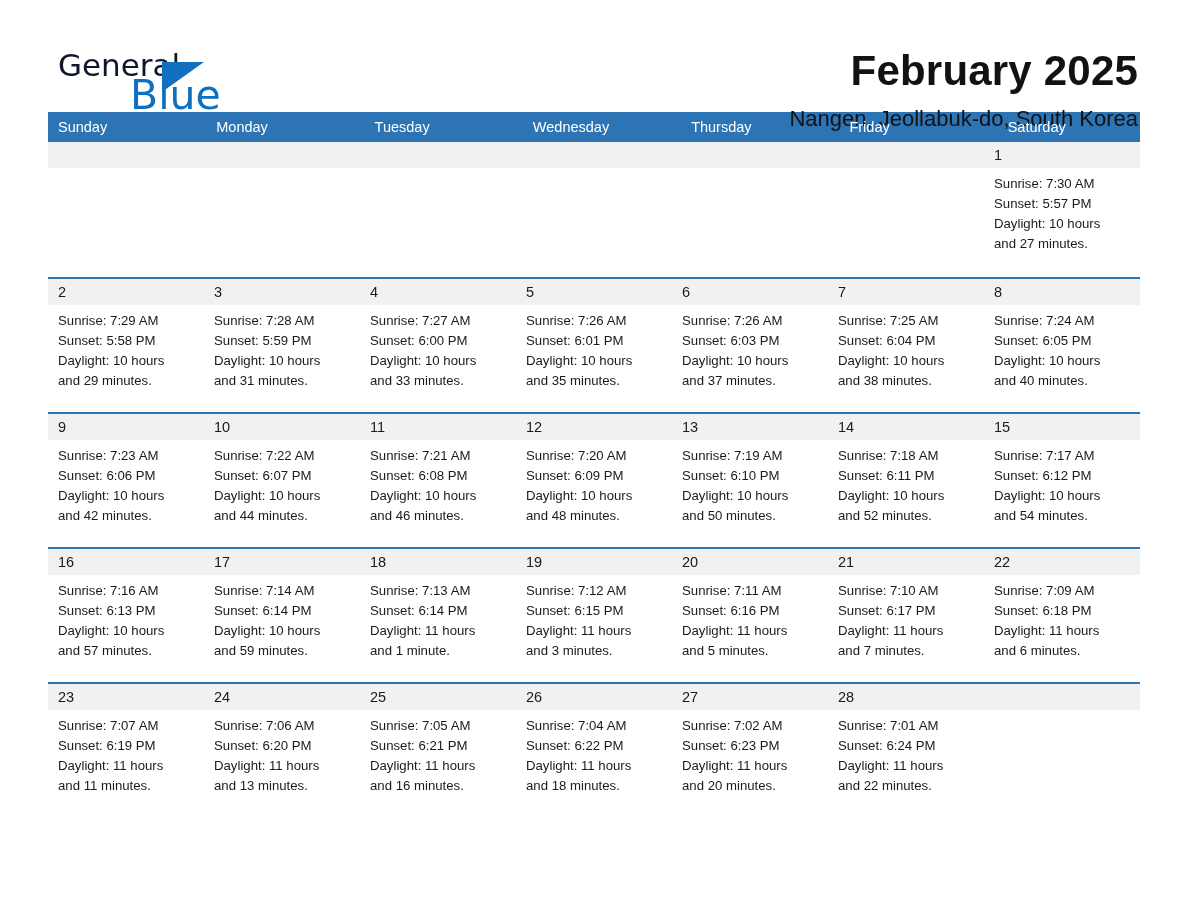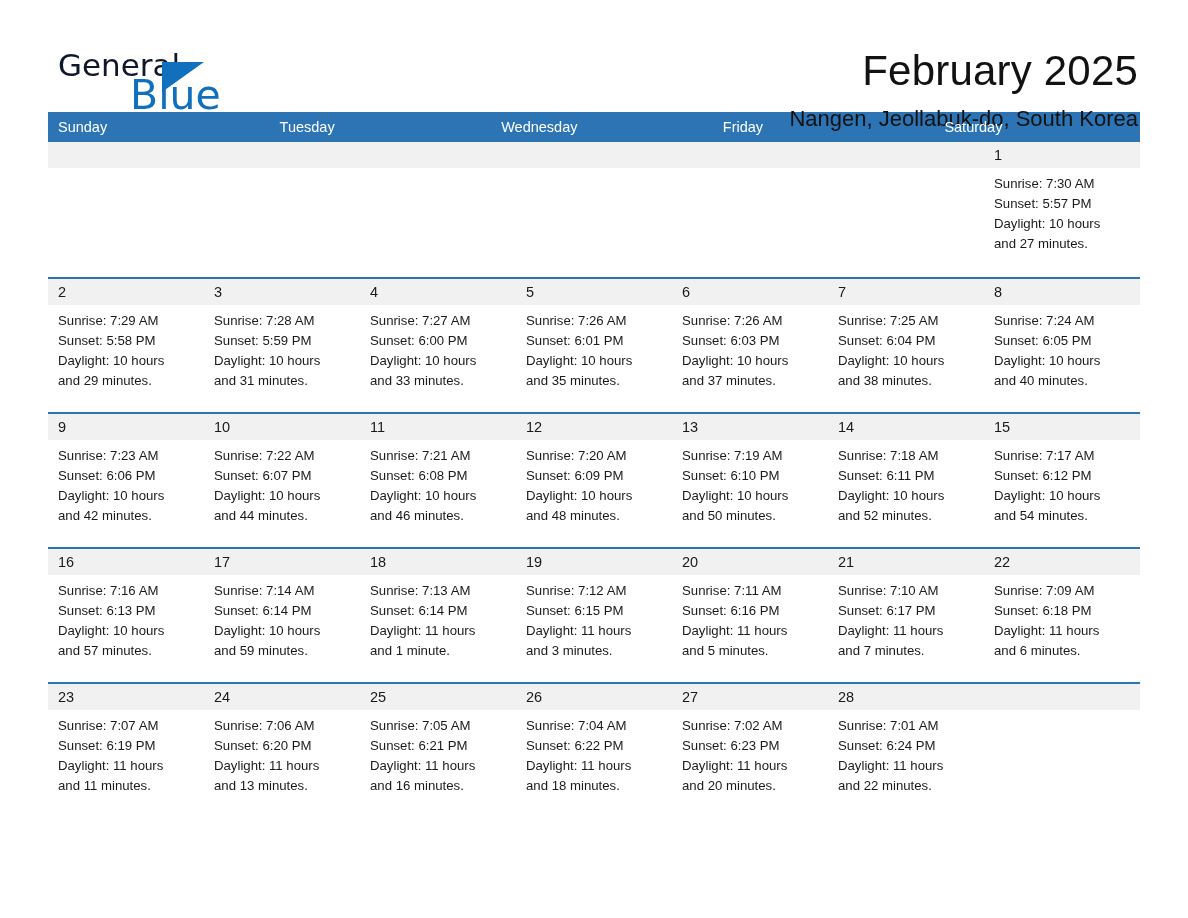--- a/index.html
+++ b/index.html
@@ -73,21 +73,21 @@
   }
 
   .title-block {
     text-align: right;
     flex: 1 1 auto;
     padding-top: 0px;
   }
   .cal-title {
     font-size: 42px;
     line-height: 50px;
-    font-weight: 400;
+    font-weight: 700;
     color: #121212;
     font-family: "Liberation Sans", sans-serif;
     margin: 0;
     letter-spacing: 0.2px;
   }
   .cal-subtitle {
     font-size: 22px;
     line-height: 30px;
     font-weight: 400;
     color: #121212;
@@ -185,22 +185,24 @@
       <div class="cal-title">February 2025</div>
       <div class="cal-subtitle">Nangen, Jeollabuk-do, South Korea</div>
     </div>
 
   </div>
 
   <div class="calendar">
 
     <div class="dow-row">
       <div class="dow-cell">Sunday</div>
+      <div class="dow-cell">Monday</div>
       <div class="dow-cell">Tuesday</div>
       <div class="dow-cell">Wednesday</div>
+      <div class="dow-cell">Thursday</div>
       <div class="dow-cell">Friday</div>
       <div class="dow-cell">Saturday</div>
     </div>
 
     <div id="weeks-container">
         <div class="week-row first">
           <div class="day-cell empty">
             <div class="day-band"><span class="day-num"></span></div>
             <div class="day-body">
               <div></div>

